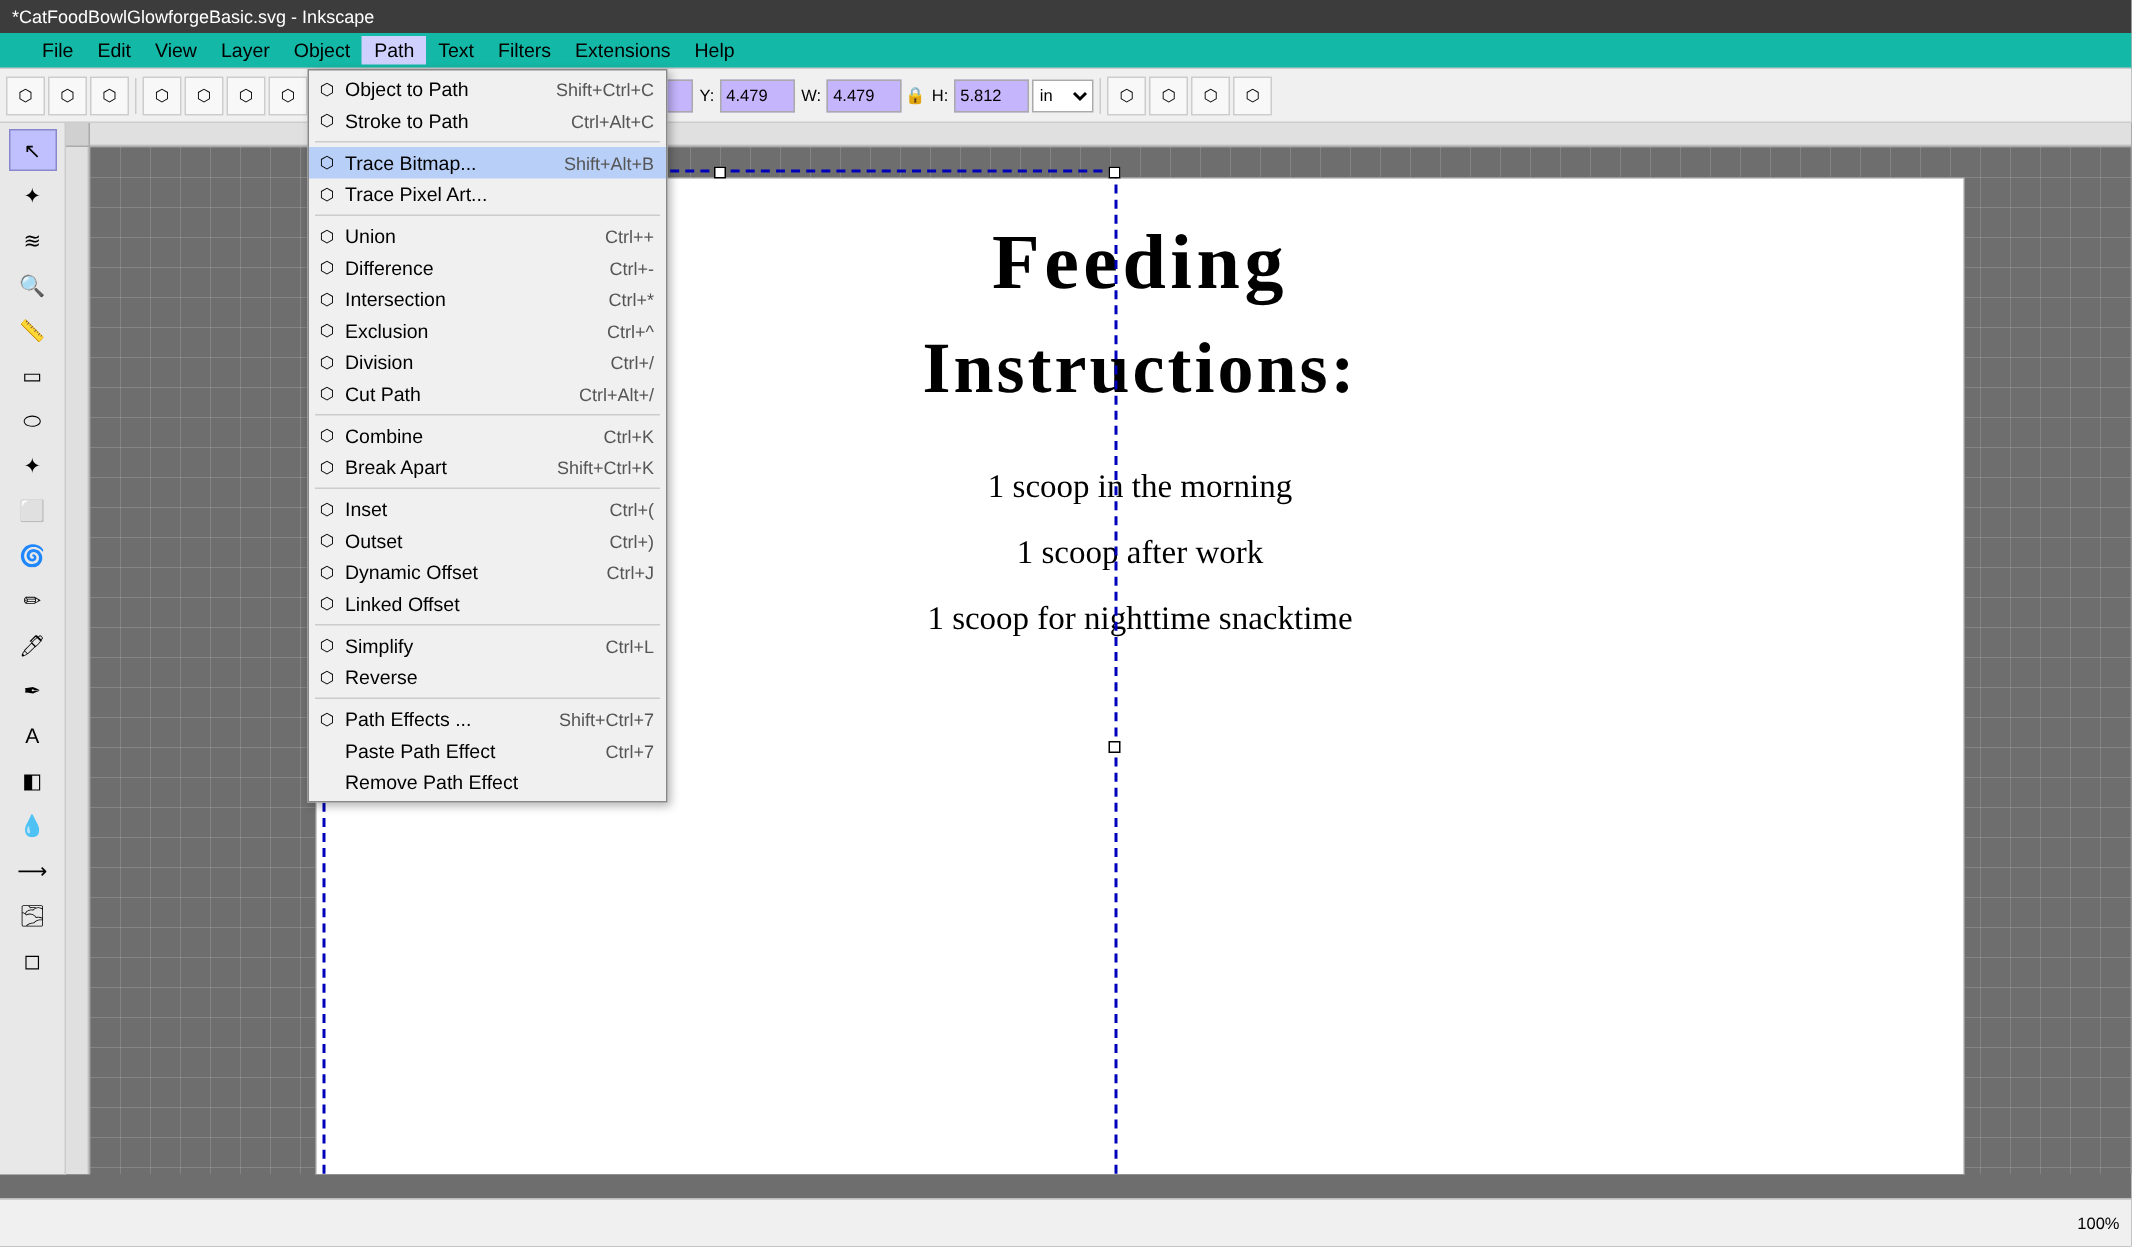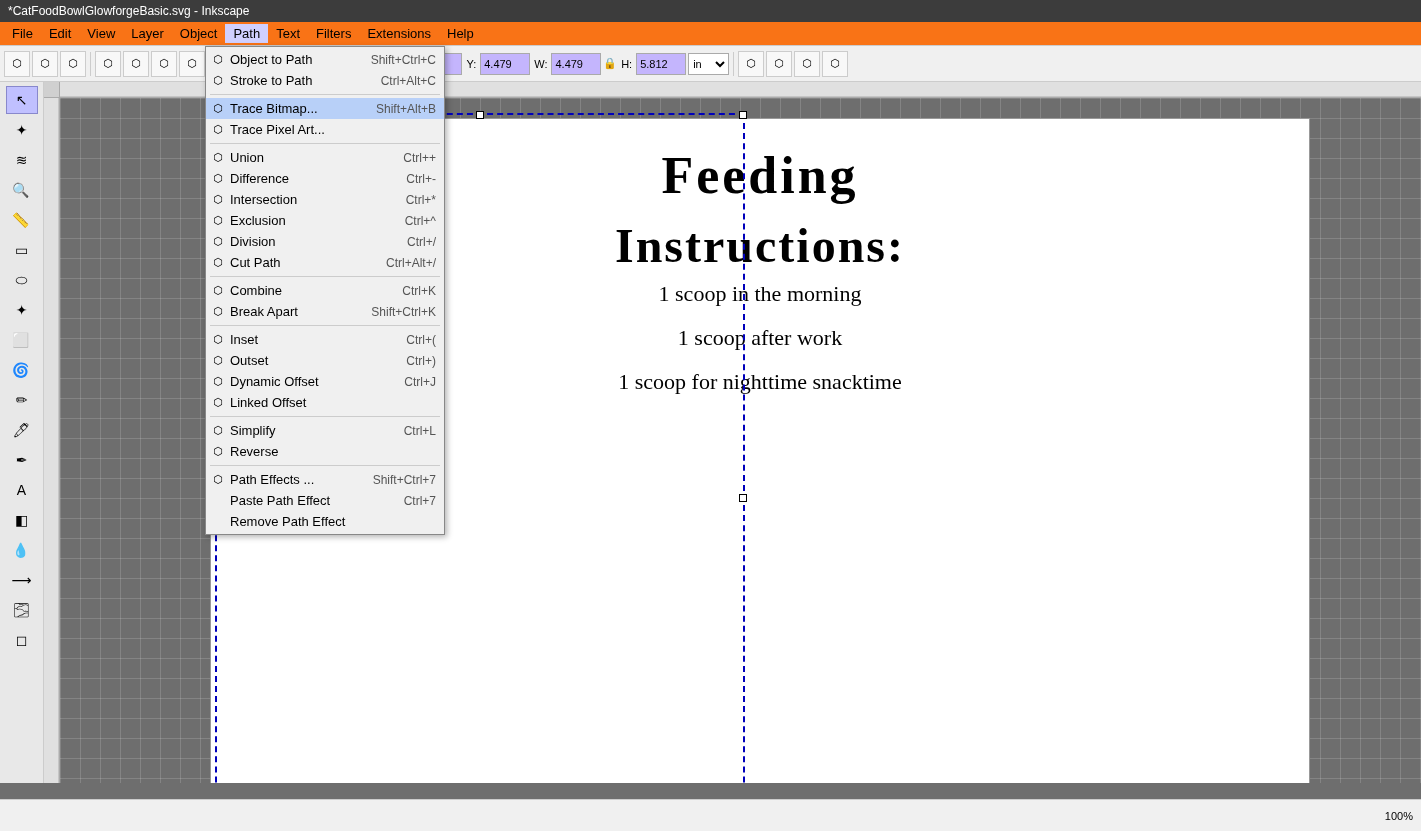--- a/index.html
+++ b/index.html
@@ -19,25 +19,25 @@
       color: #fff;
       height: 22px;
       display: flex;
       align-items: center;
       padding: 0 8px;
       font-size: 12px;
     }
 
     
     #menu-bar {
-      background: #f97316;
+      background: #14b8a6;
       height: 24px;
       display: flex;
       align-items: center;
-      padding: 0 4px;
+      padding: 0 20px;
       border-bottom: 1px solid #ccc;
       text-align: right;
     }
     .menu-item {
       padding: 2px 8px;
       cursor: pointer;
       font-size: 13px;
     }
     .menu-item.active { background: #d0d0ff; }
 
@@ -361,21 +361,21 @@
     </div>
     <div id="canvas-content">
       <div id="grid-bg"></div>
 
       <div id="white-canvas">
 
         <div style="text-align:center; padding: 30px 40px;">
           <div style="font-family: Georgia, 'Times New Roman', serif; font-size: 52px; font-weight: bold; letter-spacing: 3px; line-height: 1.05; margin-bottom: 16px;">
             <span>Feeding</span>
           </div>
-          <div style="font-family: Georgia, 'Times New Roman', serif; font-size: 48px; font-weight: bold; letter-spacing: 2px; line-height: 1.1; ">
+          <div style="font-family: Georgia, 'Times New Roman', serif; font-size: 48px; font-weight: bold; letter-spacing: 2px; line-height: 1.1; margin-bottom: 30px;">
             <span>Instructions:</span>
           </div>
           <div style="font-family: Georgia, 'Times New Roman', serif; font-size: 22px; line-height: 2; margin-bottom: 20px;">
             <div>1 scoop in the morning</div>
             <div>1 scoop after work</div>
             <div>1 scoop for nighttime snacktime</div>
           </div>
         </div>
       </div>
 

